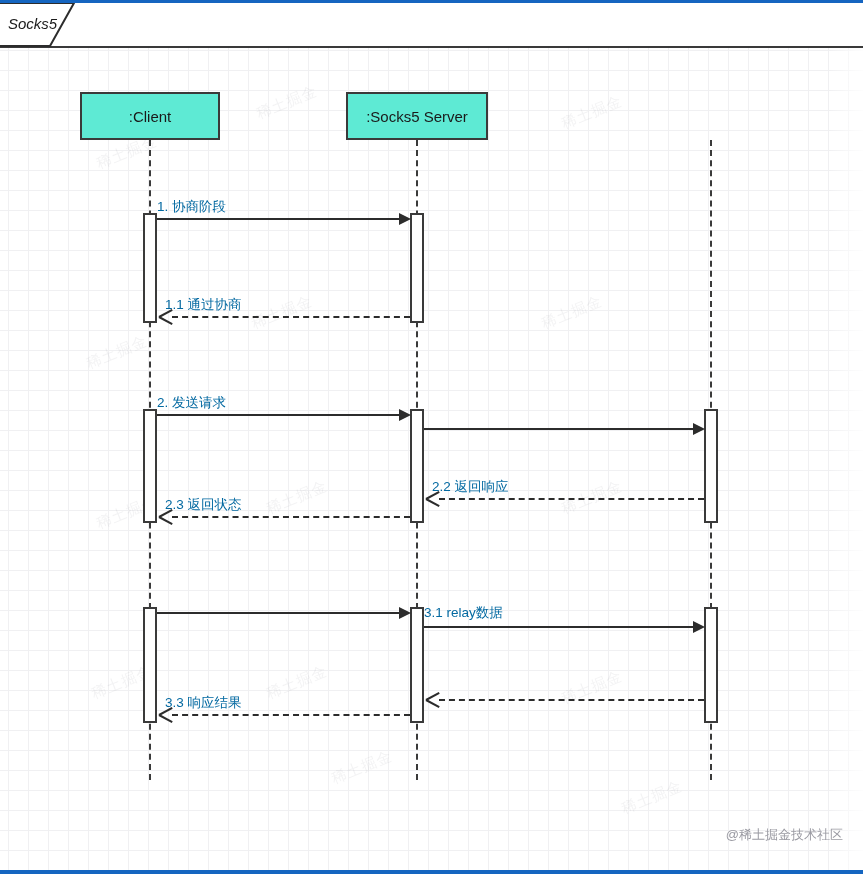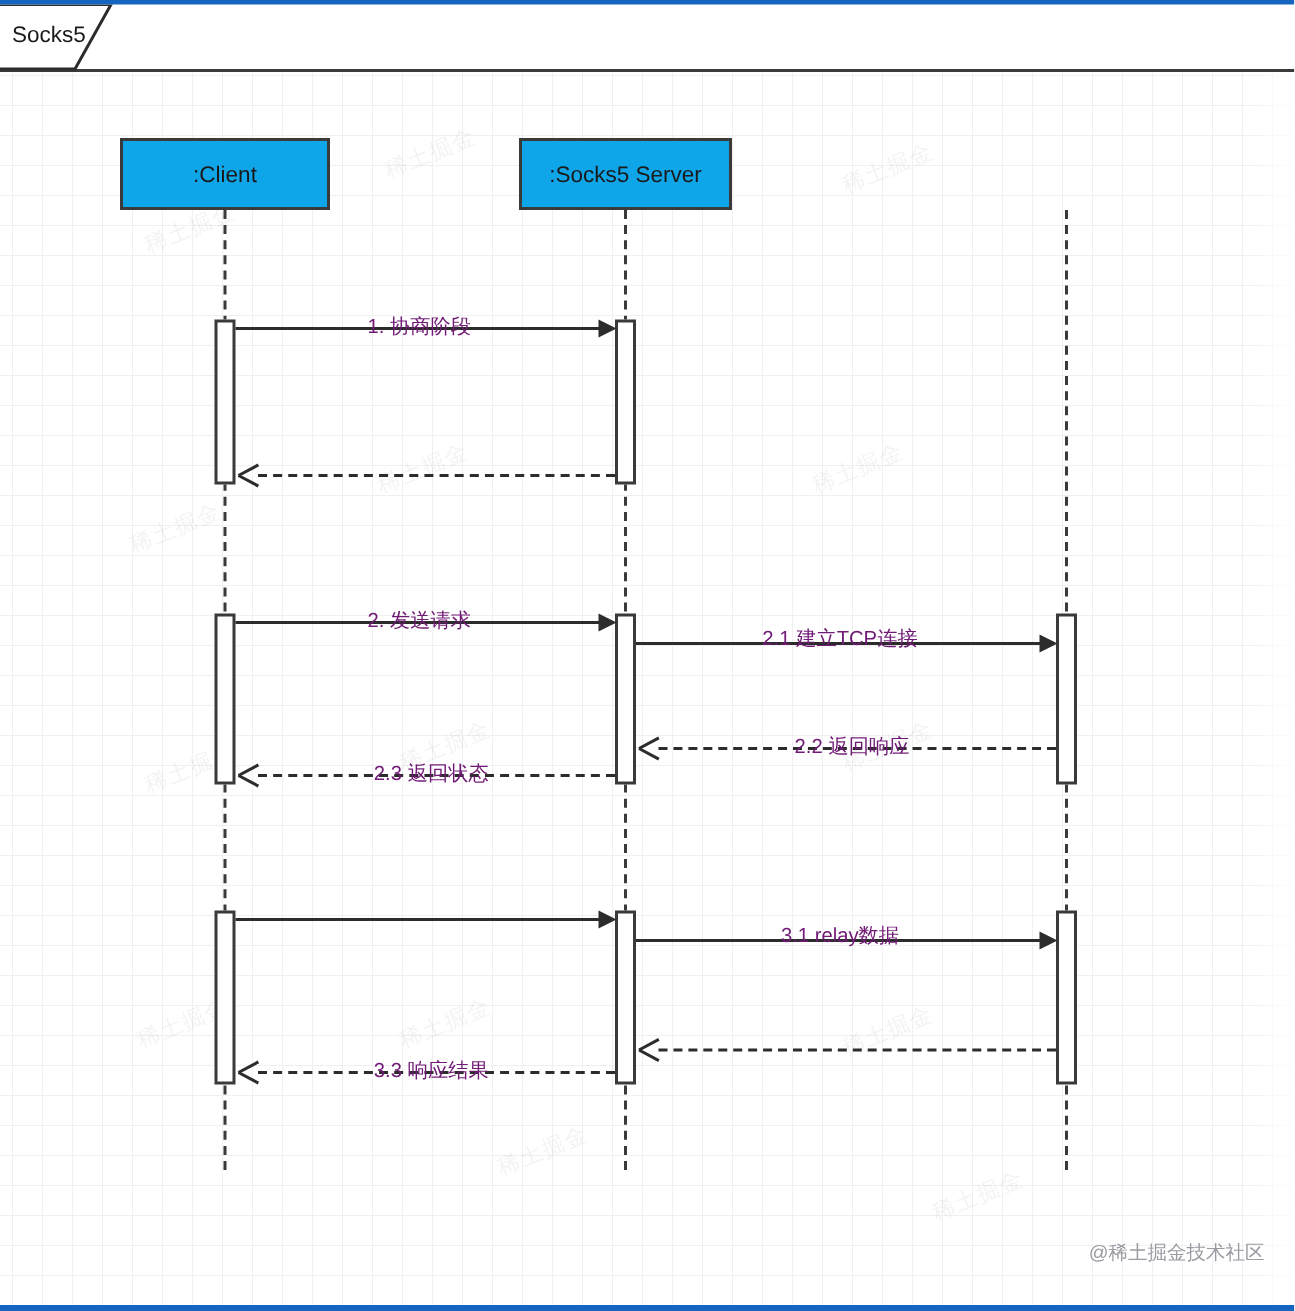--- a/index.html
+++ b/index.html
@@ -65,39 +65,40 @@
     white-space: nowrap;
     user-select: none;
     z-index: 1;
   }
   
   .tab {
     position: absolute;
     left: 0; top: 3px;
     width: 78px; height: 31px;
     z-index: 30;
+    font-style: italic;
   }
   .tab-shape {
     position: absolute;
     left: 0; top: 0;
     width: 78px; height: 44px;
   }
   .tab-label {
     position: absolute;
     left: 8px; top: 12px;
     font-size: 15px;
     color: #1a1a1a;
     z-index: 31;
   }
   
   .ll-box {
     position: absolute;
     box-sizing: border-box;
     border: 2px solid #3a3a3a;
-    background: #0ea5e9;
+    background: #5eead4;
     display: flex;
     align-items: center;
     justify-content: center;
     font-size: 15px;
     color: #1a1a1a;
     z-index: 12;
   }
   
   .ll-line {
     position: absolute;
@@ -149,25 +150,23 @@
     width: 15px; height: 0;
     border-top: 2px solid #2c2c2c;
     transform-origin: left center;
   }
   .head-left-open::before { transform: rotate(-28deg); }
   .head-left-open::after  { transform: rotate(28deg); }
   
   .msg-label {
     position: absolute;
     font-size: 13.5px;
-    color: #701a75;
+    color: #0369a1;
     white-space: nowrap;
-    text-align: center;
     z-index: 18;
-    margin-top: 11px;
   }
   
   .corner-wm {
     position: absolute;
     right: 20px;
     bottom: 30px;
     font-size: 13px;
     color: #9a9aa2;
     white-space: nowrap;
     z-index: 25;
@@ -225,28 +224,28 @@
   <div class="act" style="left:143px; top:607px; height:116px;"></div>
   <div class="act" style="left:410px; top:607px; height:116px;"></div>
   <div class="act" style="left:704px; top:607px; height:116px;"></div>
 
   <div class="msg-line solid" style="left:157px; top:218px; width:245px;"></div>
   <div class="head-right" style="left:399px; top:213px;"></div>
   <div class="msg-label" style="left:157px; top:198px; width:245px;">1. 协商阶段</div>
 
   <div class="msg-line dashed" style="left:172px; top:316px; width:238px;"></div>
   <div class="head-left-open" style="left:159px; top:310px;"></div>
+  <div class="msg-label" style="left:165px; top:296px; width:245px;">1.1 通过协商</div>
 
   <div class="msg-line solid" style="left:157px; top:414px; width:245px;"></div>
   <div class="head-right" style="left:399px; top:409px;"></div>
   <div class="msg-label" style="left:157px; top:394px; width:245px;">2. 发送请求</div>
 
   <div class="msg-line solid" style="left:424px; top:428px; width:272px;"></div>
   <div class="head-right" style="left:693px; top:423px;"></div>
-  <div class="msg-label" style="left:424px; top:406px; width:272px;">2.1 建立TCP连接</div>
 
   <div class="msg-line dashed" style="left:439px; top:498px; width:265px;"></div>
   <div class="head-left-open" style="left:426px; top:492px;"></div>
   <div class="msg-label" style="left:432px; top:478px; width:272px;">2.2 返回响应</div>
 
   <div class="msg-line dashed" style="left:172px; top:516px; width:238px;"></div>
   <div class="head-left-open" style="left:159px; top:510px;"></div>
   <div class="msg-label" style="left:165px; top:496px; width:245px;">2.3 返回状态</div>
 
   <div class="msg-line solid" style="left:157px; top:612px; width:245px;"></div>

